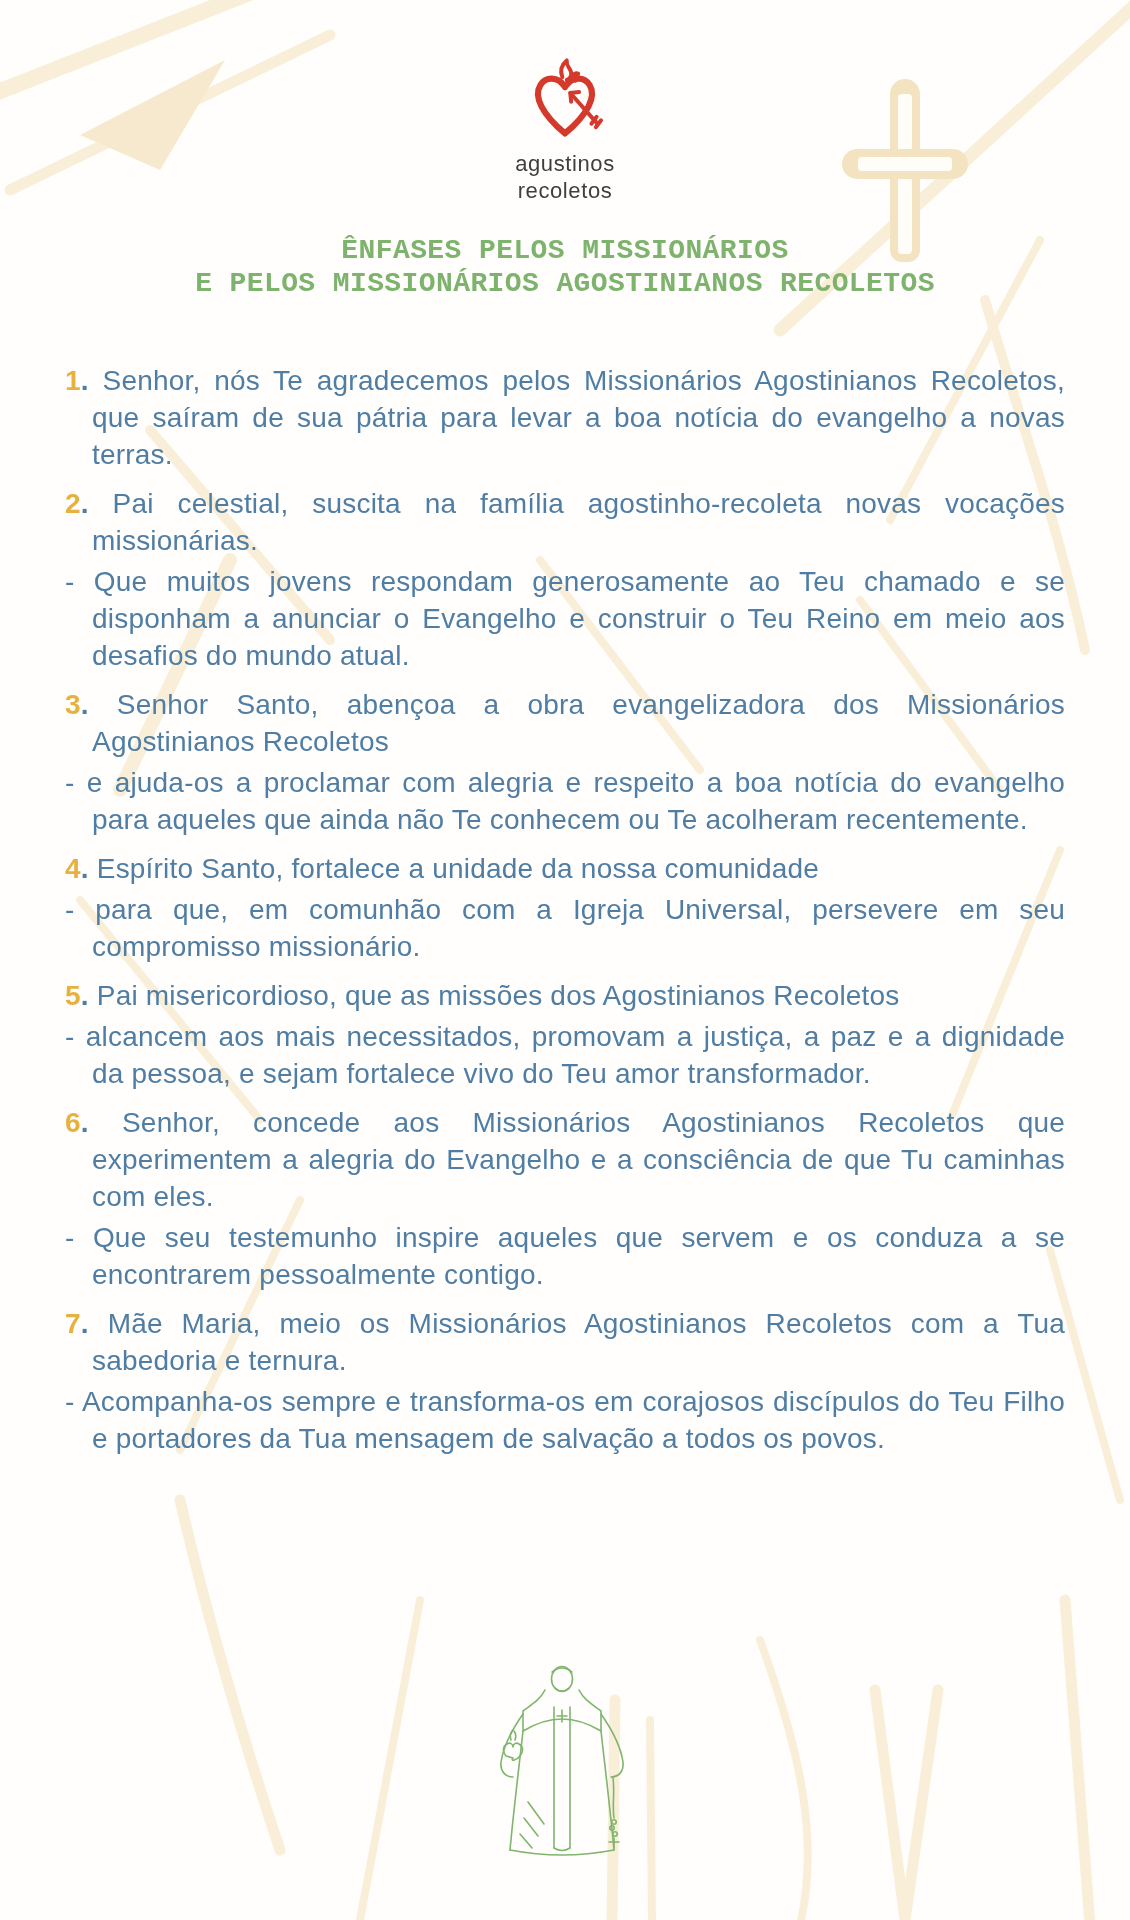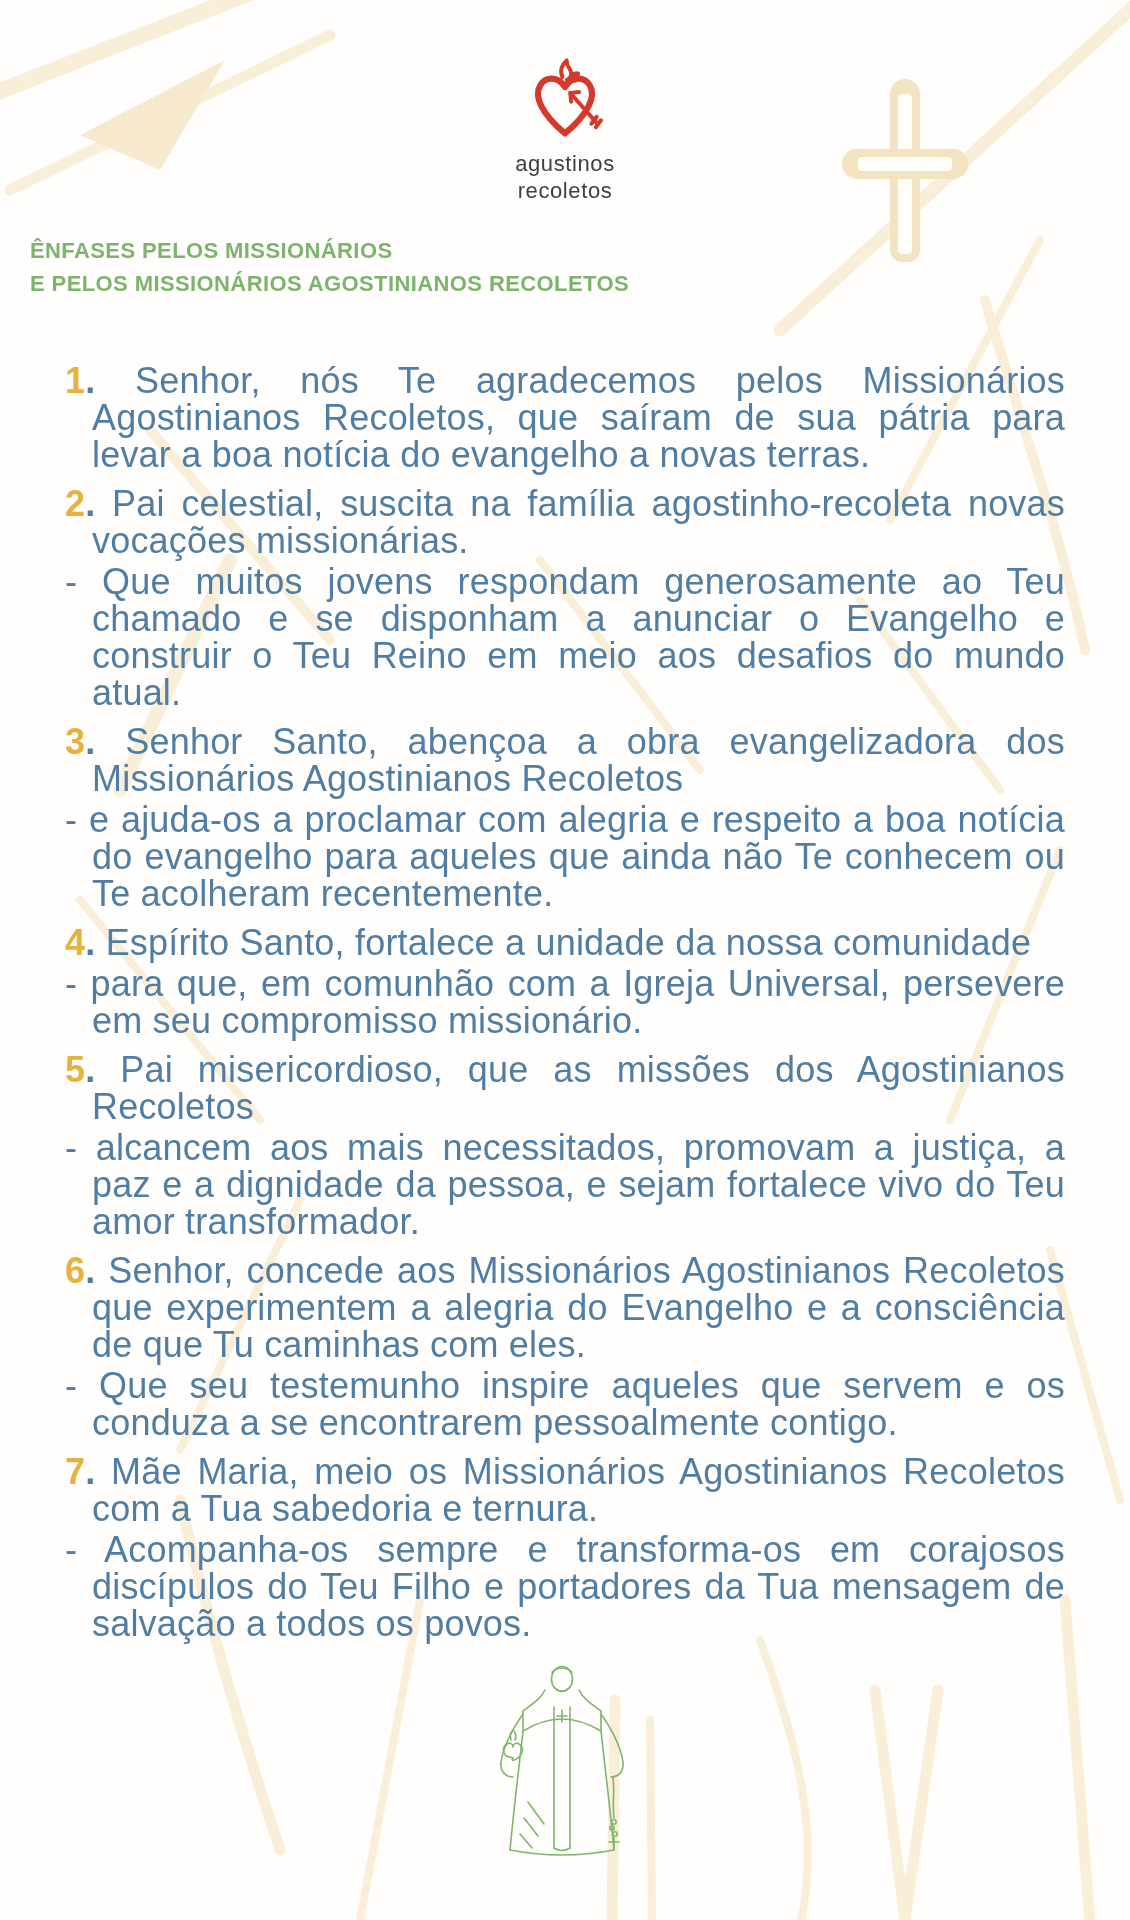--- a/index.html
+++ b/index.html
@@ -5,24 +5,24 @@
   html,body{margin:0;padding:0;background:#ffffff;}
   .page{position:relative;width:1130px;height:1920px;margin:0 auto;background:#fffefc;
         overflow:hidden;font-family:"Liberation Sans",sans-serif;}
   .bg-svg{position:absolute;left:0;top:0;z-index:0;}
   .cross-wm{position:absolute;left:830px;top:72px;z-index:0;}
   .saint-wm{position:absolute;left:462px;top:1652px;z-index:0;}
   .content{position:relative;z-index:1;}
   .logo{text-align:center;padding-top:56px;}
   .logo-heart{display:block;margin:0 auto 6px;}
   .logo-text{font-size:22px;line-height:27px;color:#3f3f3f;letter-spacing:0.6px;font-weight:500;}
-  .title{margin:30px 30px 0;color:#7db36d;font-size:22px;line-height:33px;
-         font-weight:700;letter-spacing:0.4px;}
+  .title{margin:30px 30px 0;text-align:center;color:#7db36d;font-size:28px;line-height:33px;
+         font-weight:700;letter-spacing:0.4px;font-family:Liberation Mono, monospace;}
   .title span{display:block;}
-  .prayers{width:1000px;margin:62px auto 16px;color:#4f7da4;font-size:36px;line-height:37px;
+  .prayers{width:1000px;margin:62px auto 16px;color:#4f7da4;font-size:28px;line-height:37px;
            letter-spacing:0.2px;}
   .prayer{margin:0 0 12px;}
   .petition{margin:0 0 4px;text-align:justify;padding-left:27px;text-indent:-27px;}
   .response{margin:0;text-align:justify;padding-left:27px;text-indent:-27px;}
   .num{color:#e7b13d;font-weight:700;}
   .numdot{color:#4f7da4;font-weight:700;}
 </style>
 </head>
 <body>
 

